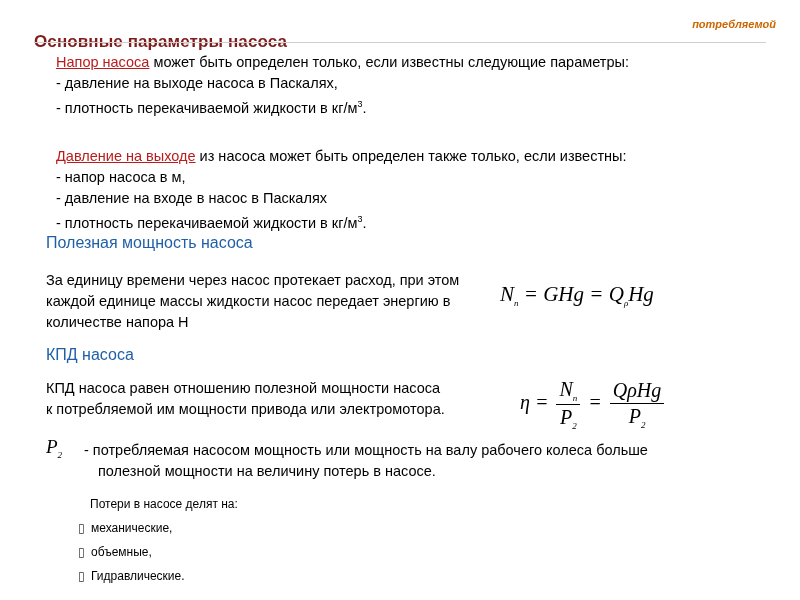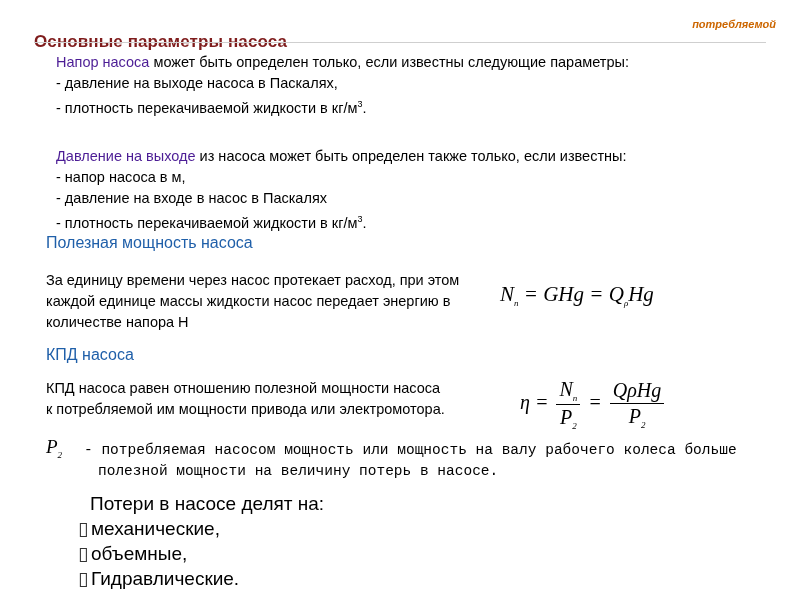--- a/index.html
+++ b/index.html
@@ -47,21 +47,22 @@
     height: 1px;
     background: #cfcfcf;
   }
   .block {
     position: absolute;
     font-size: 14.5px;
     line-height: 21px;
     color: #000000;
   }
   .blue {
-    color: #4c1d95;
+    color: #b91c1c;
+    text-decoration: underline;
   }
   .sub-head {
     color: #1f5fa9;
     font-size: 16px;
   }
   .line {
     white-space: nowrap;
   }
   sup {
     font-size: 9px;
@@ -89,21 +90,21 @@
     display: block;
     padding: 0 3px 1px 3px;
     border-bottom: 1px solid #000;
   }
   .frac .den {
     display: block;
     padding: 1px 3px 0 3px;
   }
   .bullet-list {
     position: absolute;
-    font-size: 19px;
+    font-size: 12px;
     line-height: 24px;
   }
   .bul {
     display: inline-block;
     width: 13px;
     font-family: "DejaVu Sans", sans-serif;
     color: #333;
   }
   .indent-item {
     white-space: nowrap;
@@ -174,21 +175,21 @@
     <span>=</span>
     <span class="frac">
       <span class="num">QρHg</span>
       <span class="den"><span>P</span><sub>2</sub></span>
     </span>
   </div>
 
   <div class="formula" style="left:46px; top:436px; font-size:19px;">
     <span>P</span><sub>2</sub>
   </div>
-  <div class="block" style="left:84px; top:440px; width:700px;font-family:Liberation Mono, monospace;">
+  <div class="block" style="left:84px; top:440px; width:700px;">
     <div class="line"> - потребляемая насосом мощность или мощность на валу рабочего колеса больше</div>
     <div class="line" style="margin-left:14px;">полезной мощности на величину потерь в насосе.</div>
   </div>
 
   <div class="bullet-list" style="left:78px; top:492px;">
     <div class="indent-item" style="margin-left:12px;">Потери в насосе делят на:</div>
     <div class="indent-item">
       <span class="bul">▯</span><span>механические,</span>
     </div>
     <div class="indent-item">

